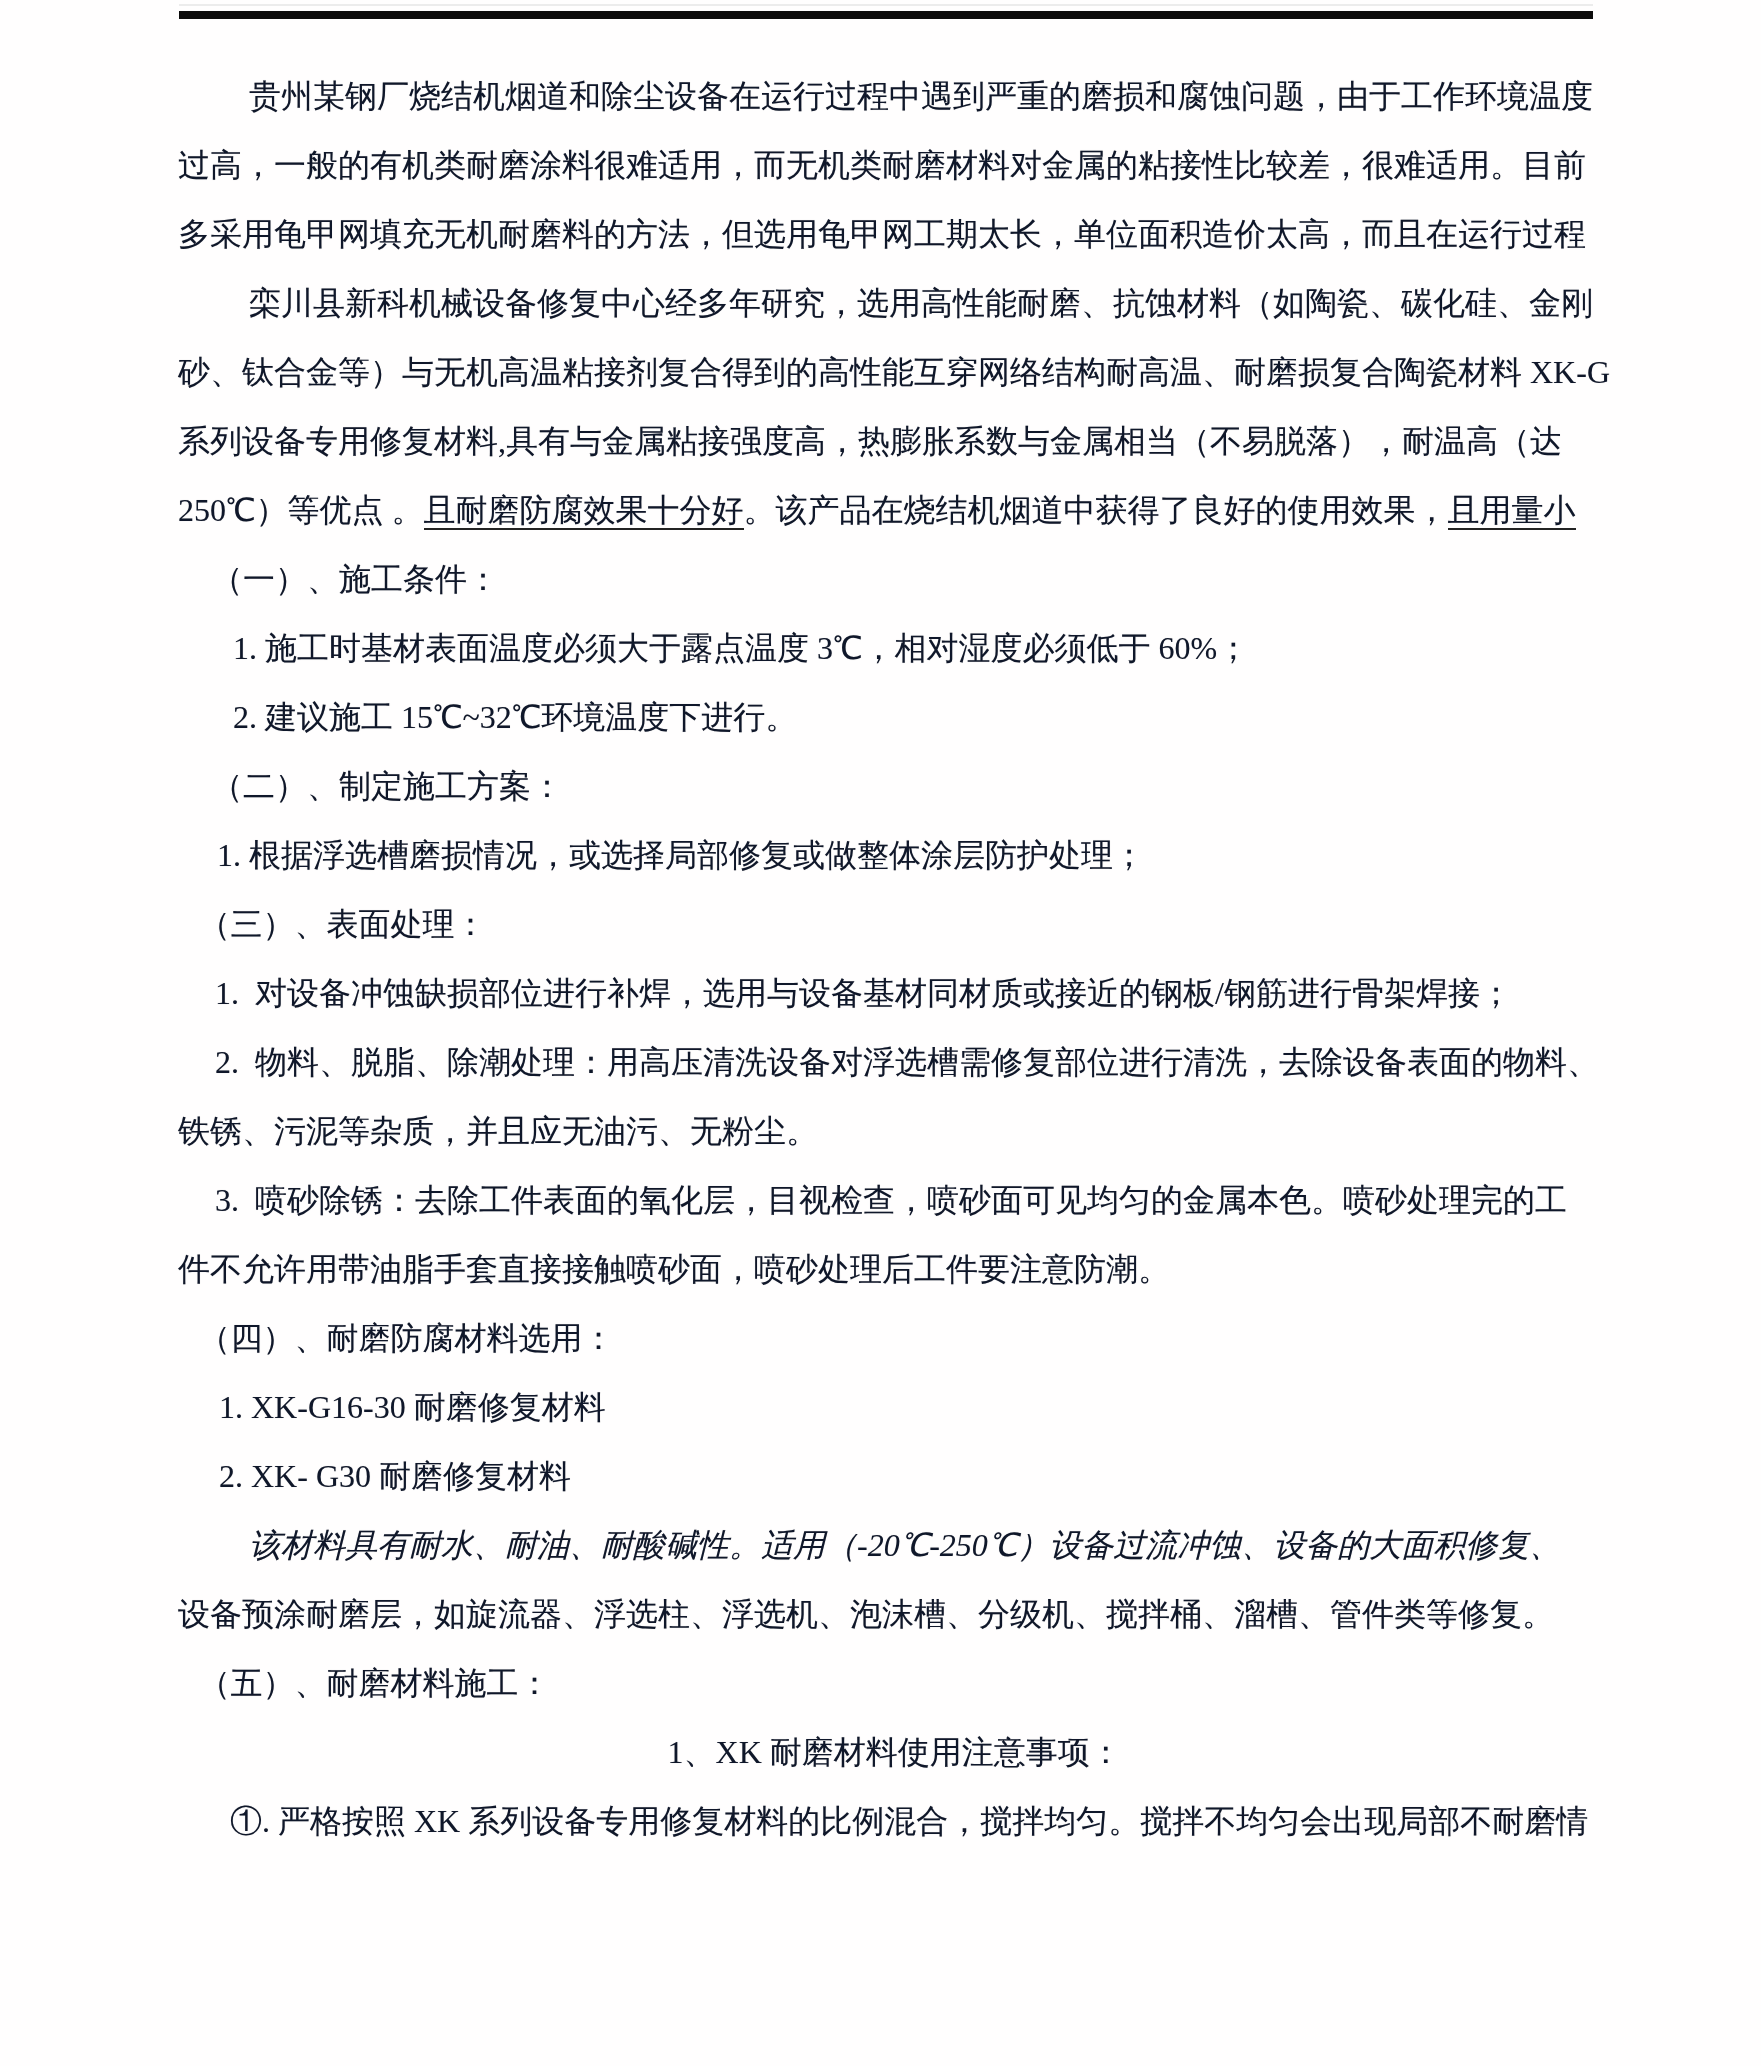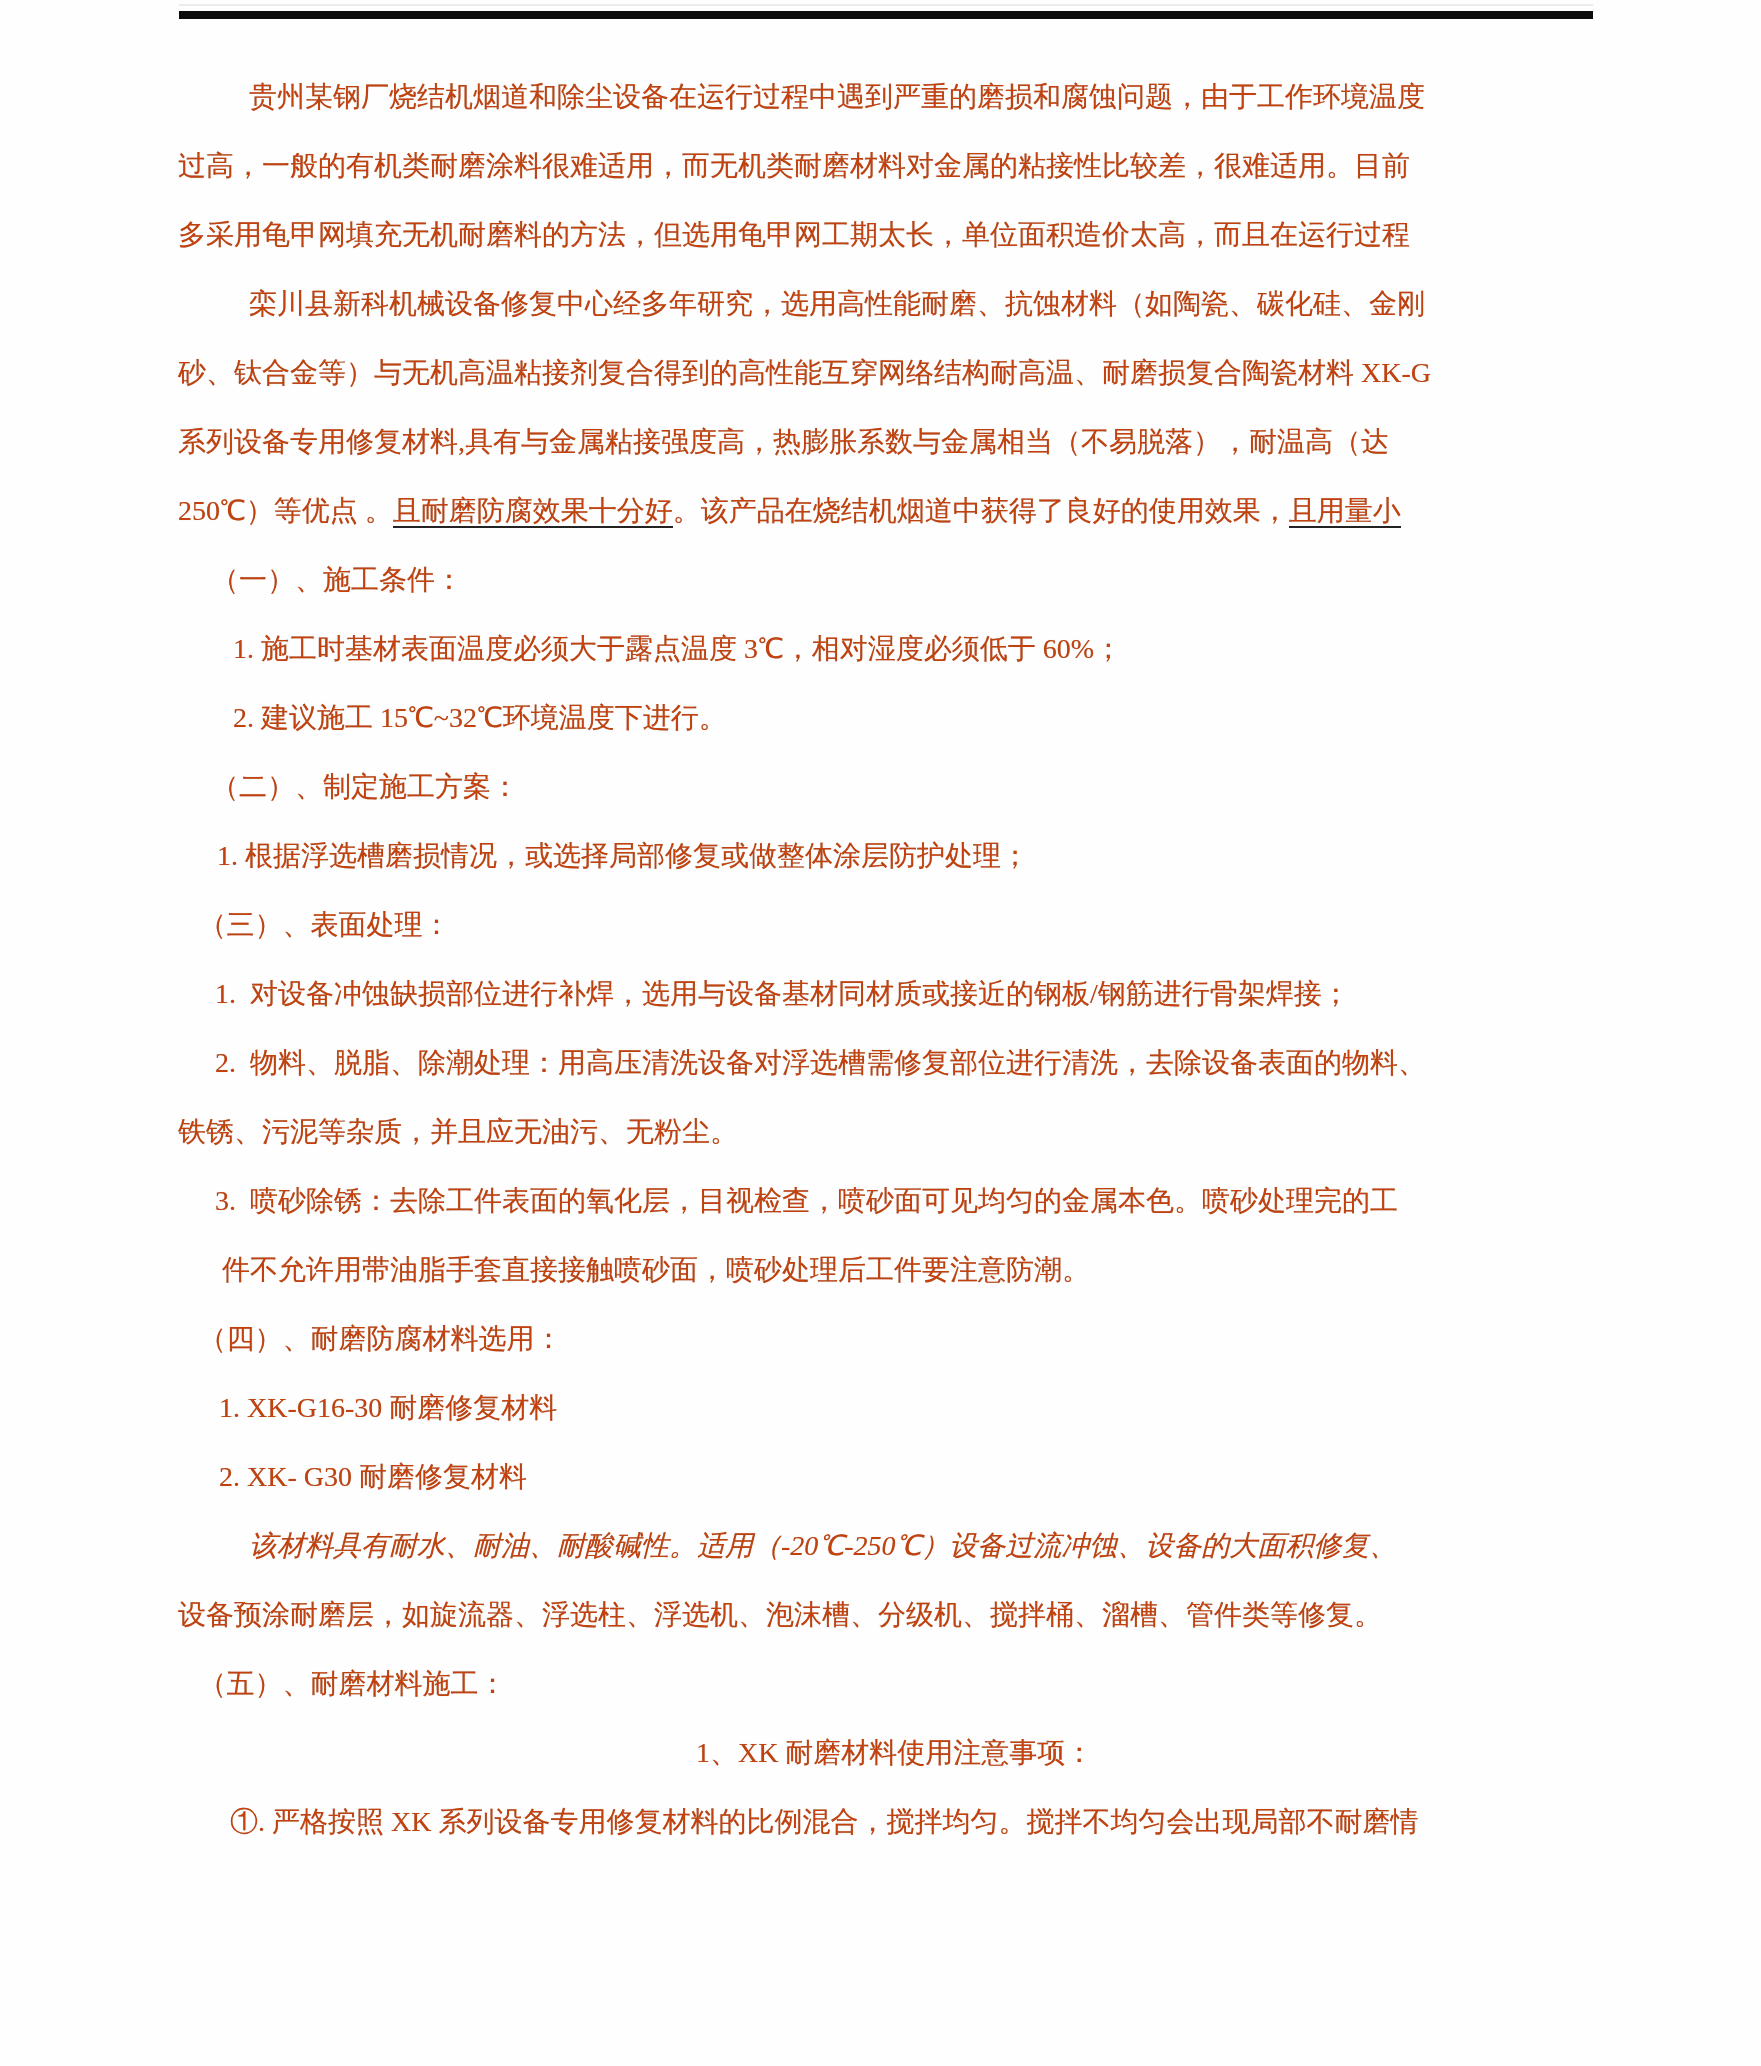--- a/index.html
+++ b/index.html
@@ -36,25 +36,25 @@
     height: 8.5px;
     background: #0c0c0c;
   }
   .content {
     position: absolute;
     left: 178px;
     top: 62px;
     width: 1417px;
   }
   .line {
-    font-size: 28px;
+    font-size: 32px;
     height: 69px;
     line-height: 69px;
     white-space: pre;
-    color: #c2410c;
+    color: #0f172a;
     text-shadow: 0 0 0.7px rgba(40,40,40,0.35);
   }
   .line span { white-space: pre; }
   .u {
     border-bottom: 2.5px solid #232323;
     font-family: Liberation Serif, serif;
   }
 </style>
 </head>
 <body>
@@ -73,21 +73,21 @@
       <div class="line" style="padding-left: 33px;"><span>（一）、施工条件：</span></div>
       <div class="line" style="padding-left: 55px;"><span>1. 施工时基材表面温度必须大于露点温度 3℃，相对湿度必须低于 60%；</span></div>
       <div class="line" style="padding-left: 55px;"><span>2. 建议施工 15℃~32℃环境温度下进行。</span></div>
       <div class="line" style="padding-left: 33px;"><span>（二）、制定施工方案：</span></div>
       <div class="line" style="padding-left: 39px;"><span>1. 根据浮选槽磨损情况，或选择局部修复或做整体涂层防护处理；</span></div>
       <div class="line" style="padding-left: 20.6px;"><span>（三）、表面处理：</span></div>
       <div class="line" style="padding-left: 37px;"><span>1.  对设备冲蚀缺损部位进行补焊，选用与设备基材同材质或接近的钢板/钢筋进行骨架焊接；</span></div>
       <div class="line" style="padding-left: 37px;"><span>2.  物料、脱脂、除潮处理：用高压清洗设备对浮选槽需修复部位进行清洗，去除设备表面的物料、</span></div>
       <div class="line" style="padding-left: 0px;"><span>铁锈、污泥等杂质，并且应无油污、无粉尘。</span></div>
       <div class="line" style="padding-left: 37px;"><span>3.  喷砂除锈：去除工件表面的氧化层，目视检查，喷砂面可见均匀的金属本色。喷砂处理完的工</span></div>
-      <div class="line" style="padding-left: 0px; margin-left: 44px;"><span>件不允许用带油脂手套直接接触喷砂面，喷砂处理后工件要注意防潮。</span></div>
+      <div class="line" style="padding-left: 0px;"><span>件不允许用带油脂手套直接接触喷砂面，喷砂处理后工件要注意防潮。</span></div>
       <div class="line" style="padding-left: 20.6px;"><span>（四）、耐磨防腐材料选用：</span></div>
       <div class="line" style="padding-left: 41px;"><span>1. XK-G16-30 耐磨修复材料</span></div>
       <div class="line" style="padding-left: 41px;"><span>2. XK- G30 耐磨修复材料</span></div>
       <div class="line" style="padding-left: 71px; font-style: italic;"><span>该材料具有耐水、耐油、耐酸碱性。适用（-20℃-250℃）设备过流冲蚀、设备的大面积修复、</span></div>
       <div class="line" style="padding-left: 0px;"><span>设备预涂耐磨层，如旋流器、浮选柱、浮选机、泡沫槽、分级机、搅拌桶、溜槽、管件类等修复。</span></div>
       <div class="line" style="padding-left: 20.6px;"><span>（五）、耐磨材料施工：</span></div>
       <div class="line" style="padding-left: 16.3px; text-align: center;"><span>1、XK 耐磨材料使用注意事项：</span></div>
       <div class="line" style="padding-left: 52px;"><span>①. 严格按照 XK 系列设备专用修复材料的比例混合，搅拌均匀。搅拌不均匀会出现局部不耐磨情</span></div>
     </div>
 </div>

